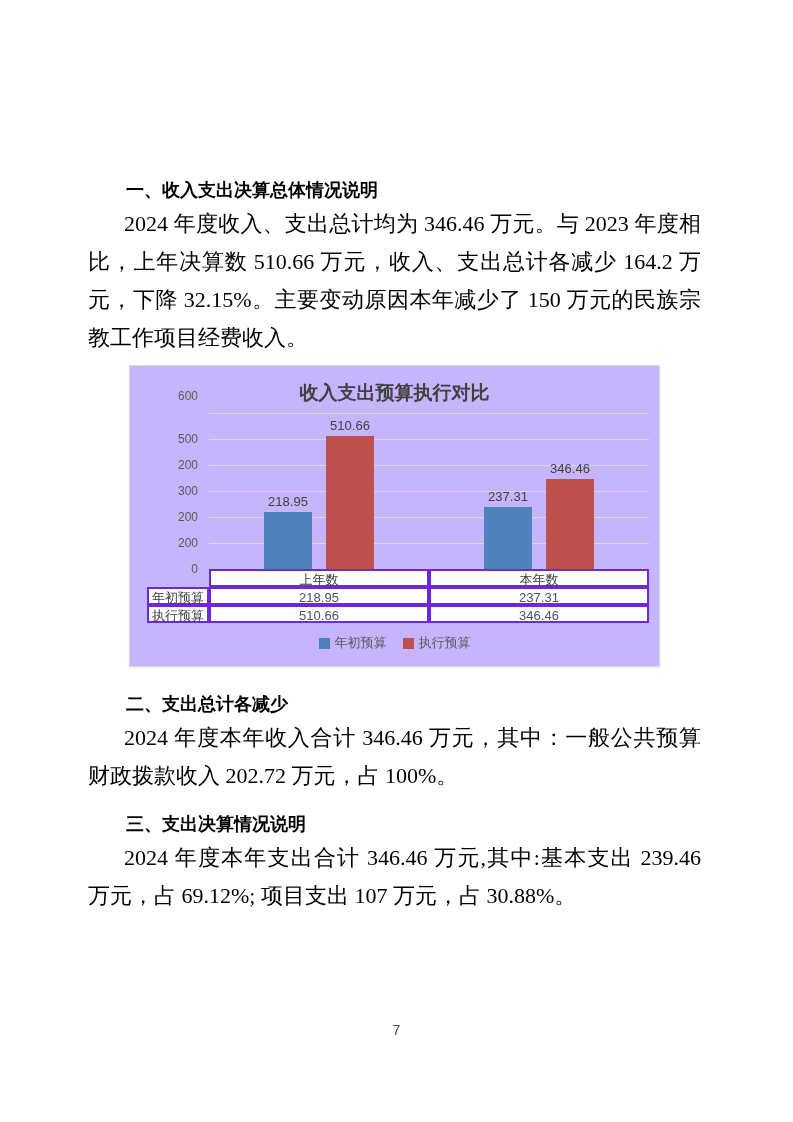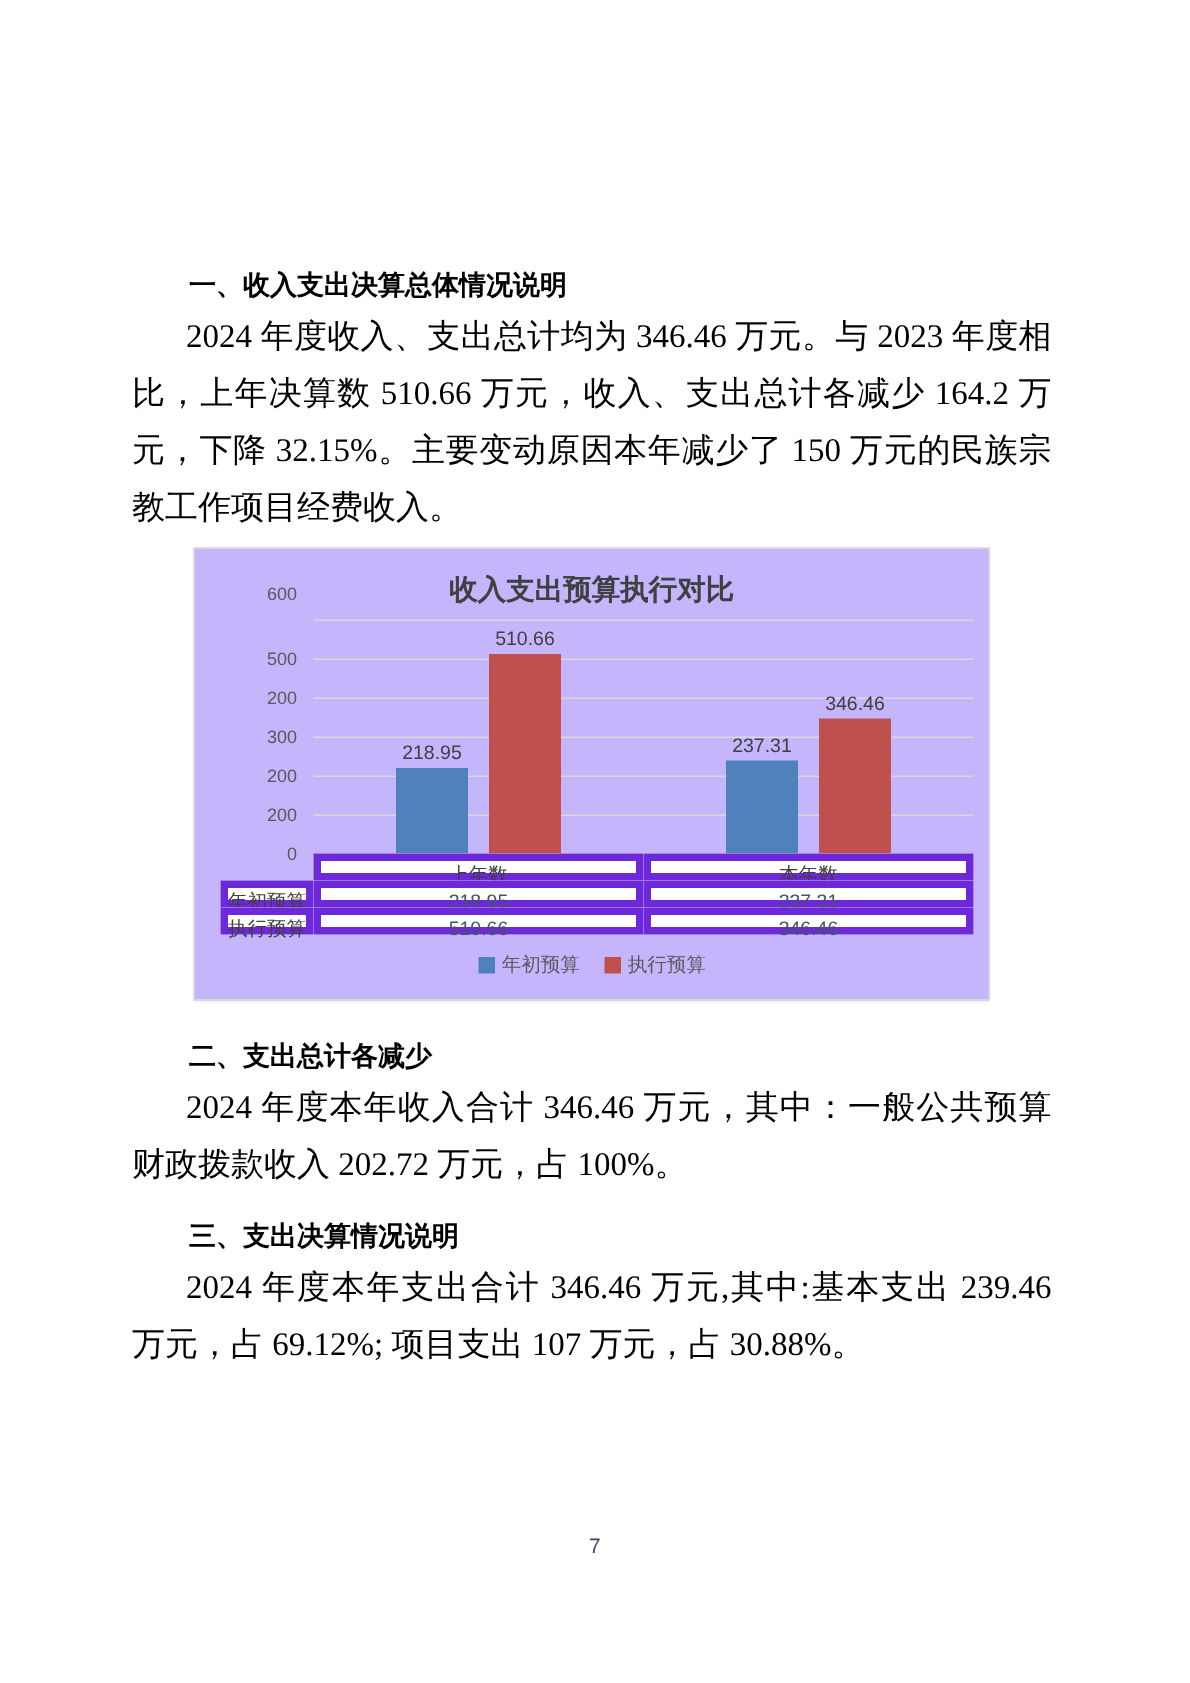--- a/index.html
+++ b/index.html
@@ -50,21 +50,21 @@
   .ytick {
     position:absolute; width:62px; text-align:right;
     font-size:12px; color:#595959; line-height:12px;
   }
   .bar { position:absolute; }
   .bar-label {
     position:absolute; width:70px; text-align:center;
     font-size:13px; color:#404040;
   }
   .tcell {
-    position:absolute; border:5px solid #6d28d9;
+    position:absolute; border:2px solid #6d28d9;
     font-size:13px; line-height:17px; text-align:center;
     color:#44546a; background:#fff;
   }
   .tcell.thead { color:#404040; }
   .tcell.tlabel { color:#404040; }
   .legend {
     position:absolute; left:0; top:268px; width:100%;
     display:flex; justify-content:center; align-items:center; gap:16px;
     font-size:13px; color:#595959;
   }

